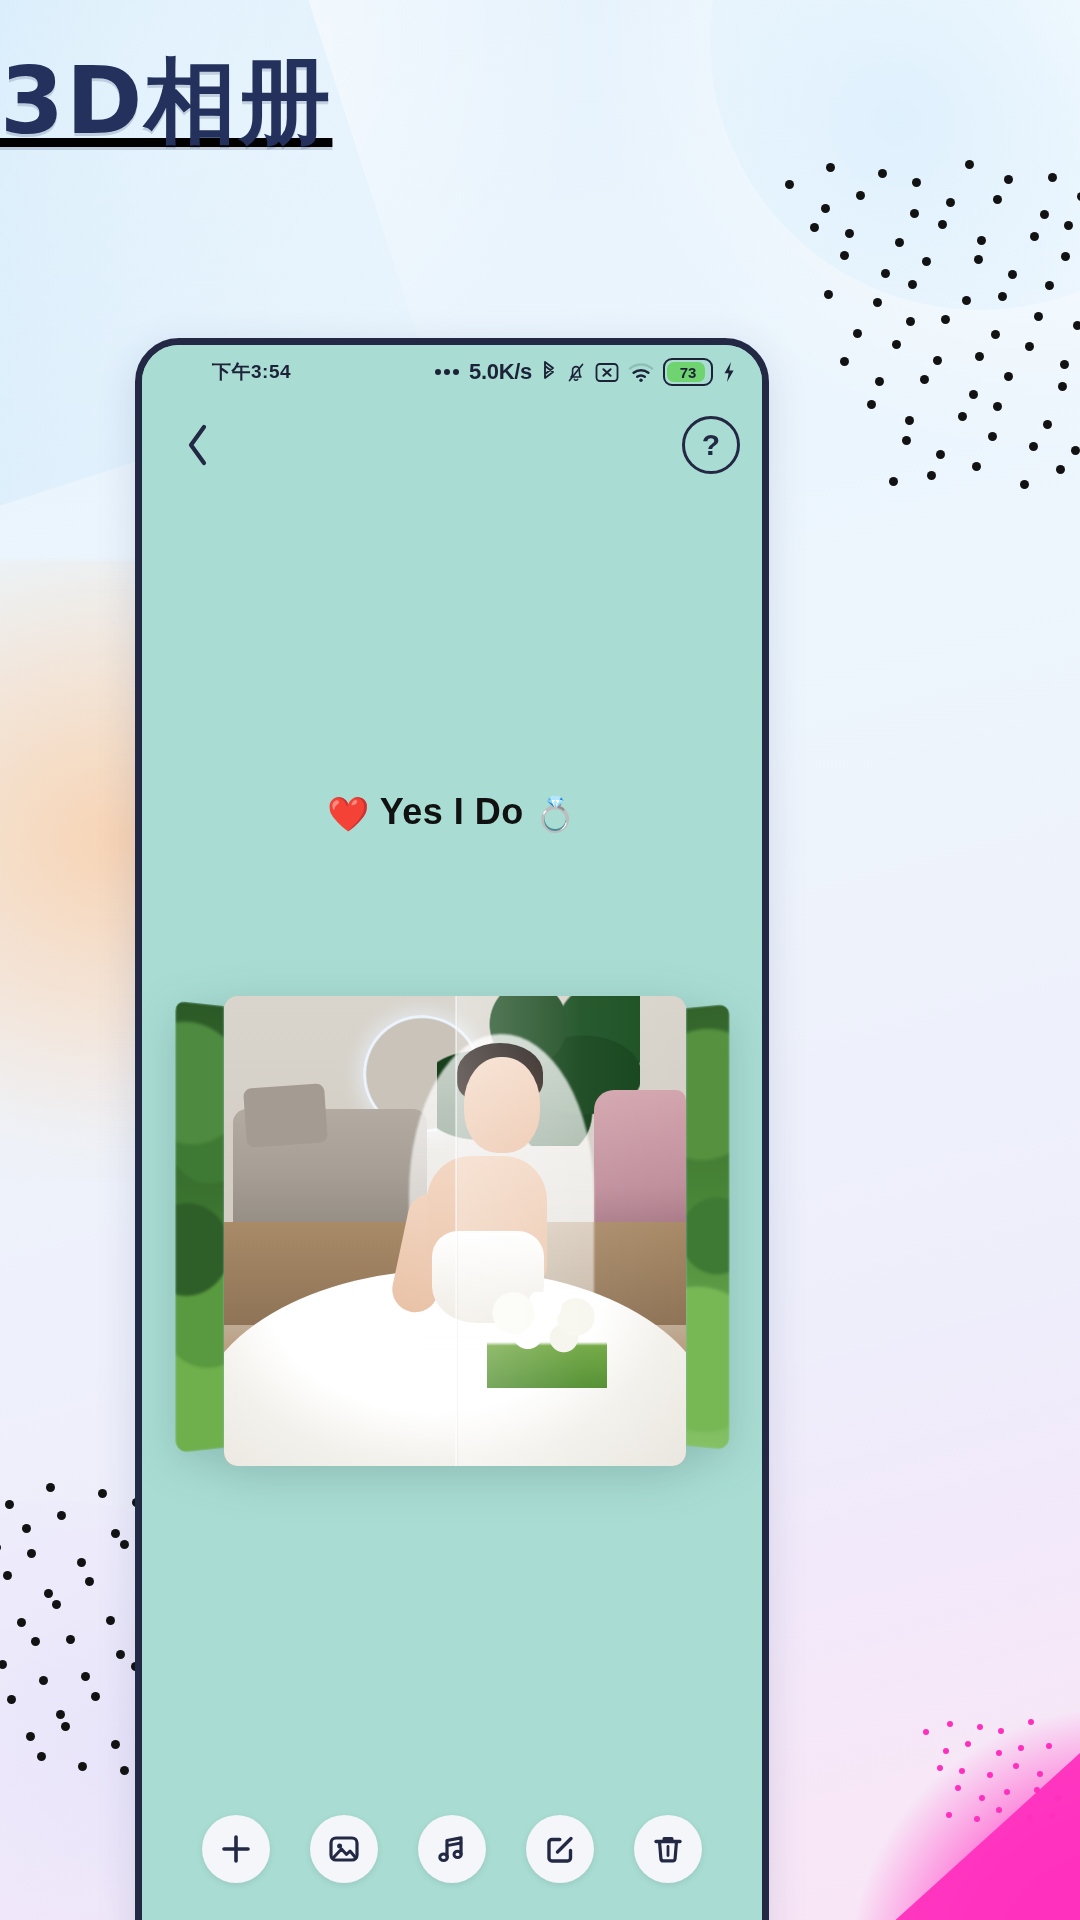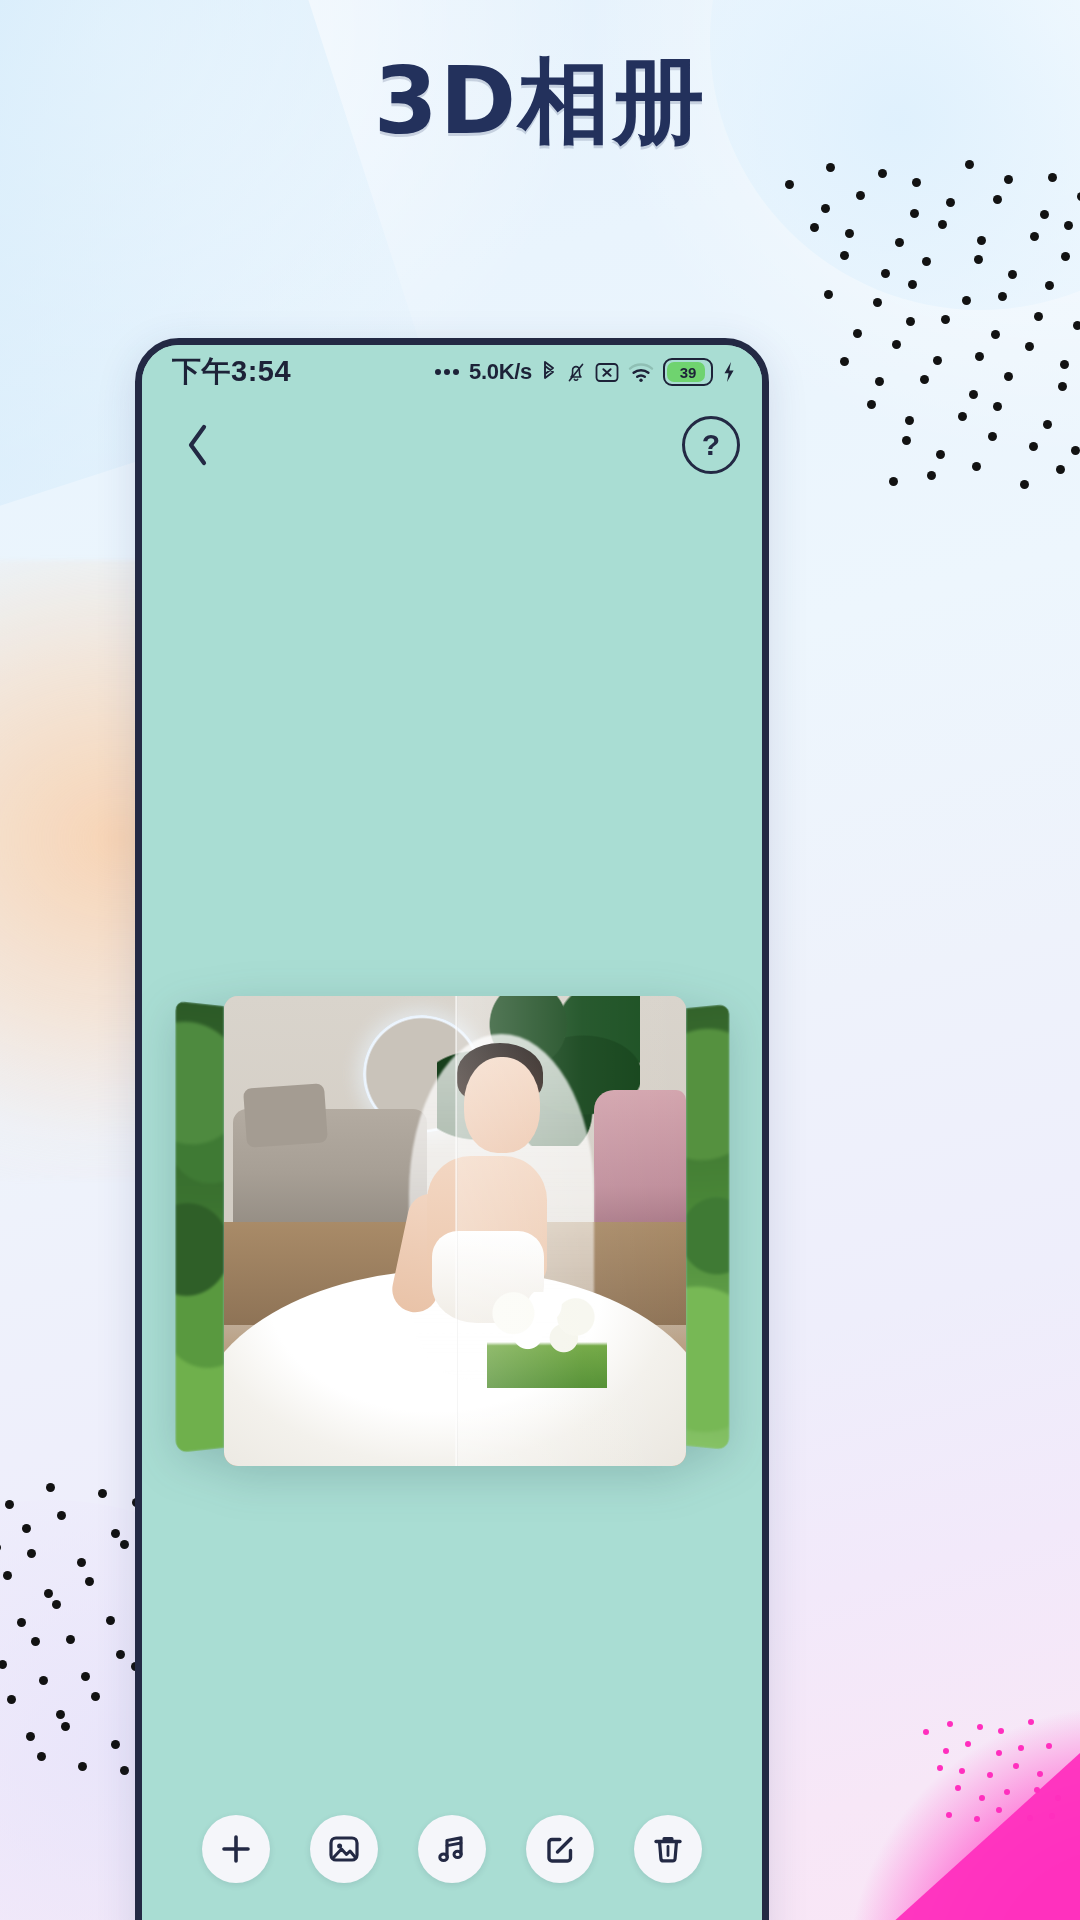--- a/index.html
+++ b/index.html
@@ -62,21 +62,21 @@
   }
   
   .dots{position:absolute;}
   .dots i{position:absolute;width:9px;height:9px;border-radius:50%;background:#121212;display:block;}
   .dots-tr{right:0;top:170px;width:300px;height:330px;}
   .dots-bl{left:0;bottom:130px;width:230px;height:300px;}
   .dots-pink i{background:#ff2fbe;width:6px;height:6px;}
   .dots-pink{right:20px;bottom:66px;width:140px;height:130px;}
 
   
-  .hero{position:absolute;left:0;right:0;top:0;text-align:center;}
+  .hero{position:absolute;left:0;right:0;top:0;text-align:left;text-decoration:underline;}
   .hero-title{
     margin:0;padding-top:55px;
     font-size:92px;line-height:1.02;font-weight:700;letter-spacing:2px;
     color:#23315c;
     font-family:"DejaVu Sans","Liberation Sans",sans-serif;
     text-shadow:0 3px 0 rgba(35,49,92,.18);
   }
   .hero-sub{
     margin:14px 0 0;font-size:44px;color:#2b3a64;font-weight:500;letter-spacing:4px;
     font-family:"Liberation Sans","DejaVu Sans",sans-serif;
@@ -91,21 +91,21 @@
     overflow:hidden;
     box-shadow:0 10px 40px rgba(40,60,110,.14);
   }
   .screen{position:absolute;inset:0;background:#a9ddd3;display:flex;flex-direction:column;}
 
   
   .statusbar{
     height:54px;flex:0 0 54px;display:flex;align-items:center;
     padding:0 26px 0 30px;color:#1d2238;font-size:22px;font-weight:600;
   }
-  .sb-time{letter-spacing:.5px;font-size:29px;}
+  .sb-time{letter-spacing:.5px;font-size:19px;margin-left:40px;}
   .sb-right{margin-left:auto;display:flex;align-items:center;gap:9px;}
   .sb-dots{display:flex;gap:3px;align-items:center;margin-right:1px;}
   .sb-dots b{width:6px;height:6px;border-radius:50%;background:#1d2238;display:block;}
   .sb-speed{font-size:22px;font-weight:600;letter-spacing:-.3px;}
   .ic{display:inline-flex;align-items:center;justify-content:center;}
   .battery{
     width:46px;height:24px;border:2px solid #1d2238;border-radius:9px;
     display:flex;align-items:center;justify-content:center;position:relative;
   }
   .battery .fill{
@@ -472,21 +472,21 @@
         <span class="ic">
           <svg width="26" height="21" viewBox="0 0 26 21">
             <path d="M2 6.6a17 17 0 0 1 22 0" fill="none" stroke="#8fbfb4" stroke-width="2.4" stroke-linecap="round"></path>
             <path d="M5.6 10.8a12 12 0 0 1 14.8 0" fill="none" stroke="#1d2238" stroke-width="2.4" stroke-linecap="round"></path>
             <path d="M9.2 14.8a6.6 6.6 0 0 1 7.6 0" fill="none" stroke="#1d2238" stroke-width="2.4" stroke-linecap="round"></path>
             <circle cx="13" cy="18.3" r="1.7" fill="#1d2238"></circle>
           </svg>
         </span>
         <span class="battery">
           <i class="fill"></i>
-            <span>39</span>
+            <span>73</span>
         </span>
         <span class="ic">
           <svg width="14" height="24" viewBox="0 0 14 24">
               <path d="M9 2L2.5 13.2H6.6L5 22l6.6-11.6H7.3z" fill="#1d2238"></path>
             </svg>
         </span>
       </span>
     </div>
 
     <div class="navbar">
@@ -496,20 +496,25 @@
         </svg>
       </div>
       <div class="nav-spacer"></div>
       <div class="help-btn">
         <span>?</span>
       </div>
     </div>
 
     <div class="canvas">
 
+      <div class="album-title">
+        <span class="emoji">❤️</span>
+        <span>Yes I Do</span>
+        <span class="emoji">💍</span>
+      </div>
 
       <div class="book">
         <div class="page page-left">
           <div class="art"></div>
         </div>
         <div class="page page-main">
           <div class="photo">
             <div class="ph-wall"></div>
             <div class="ph-mirror"></div>
             <div class="ph-sofa"></div>

